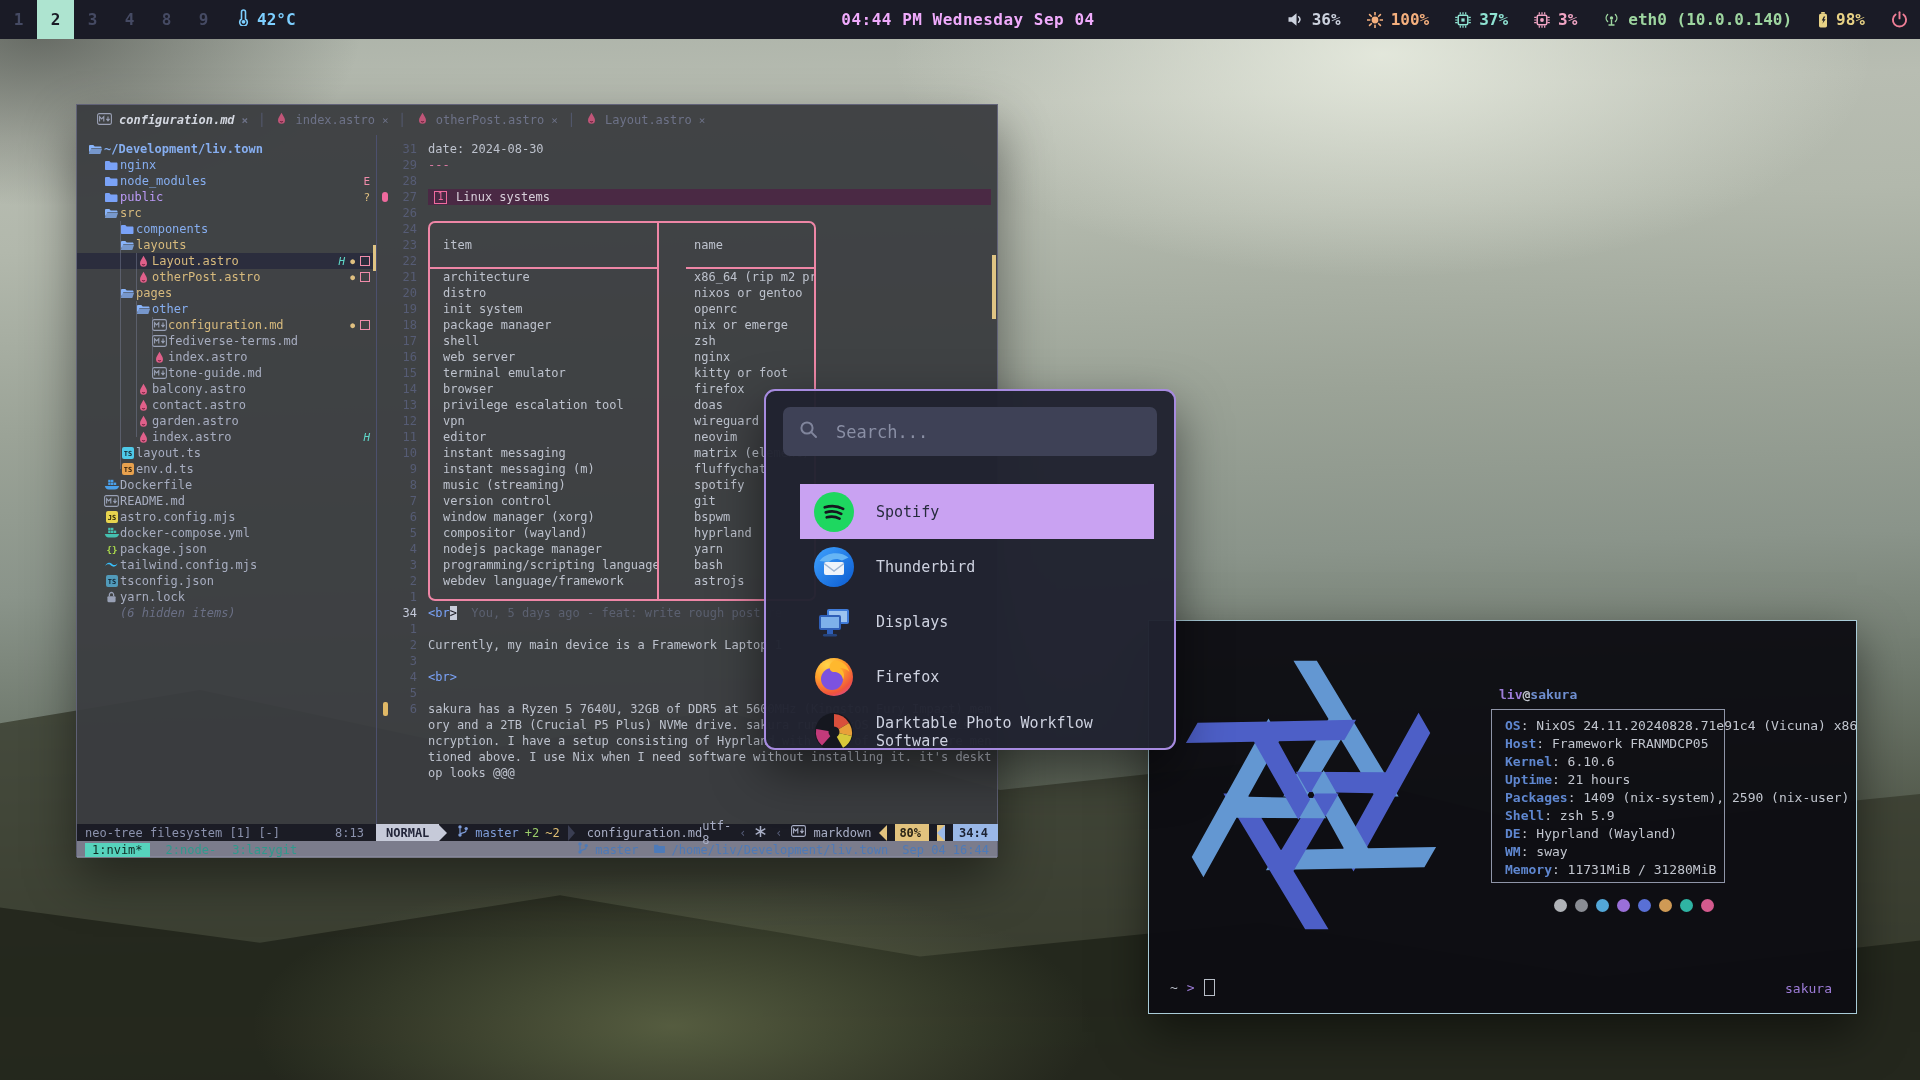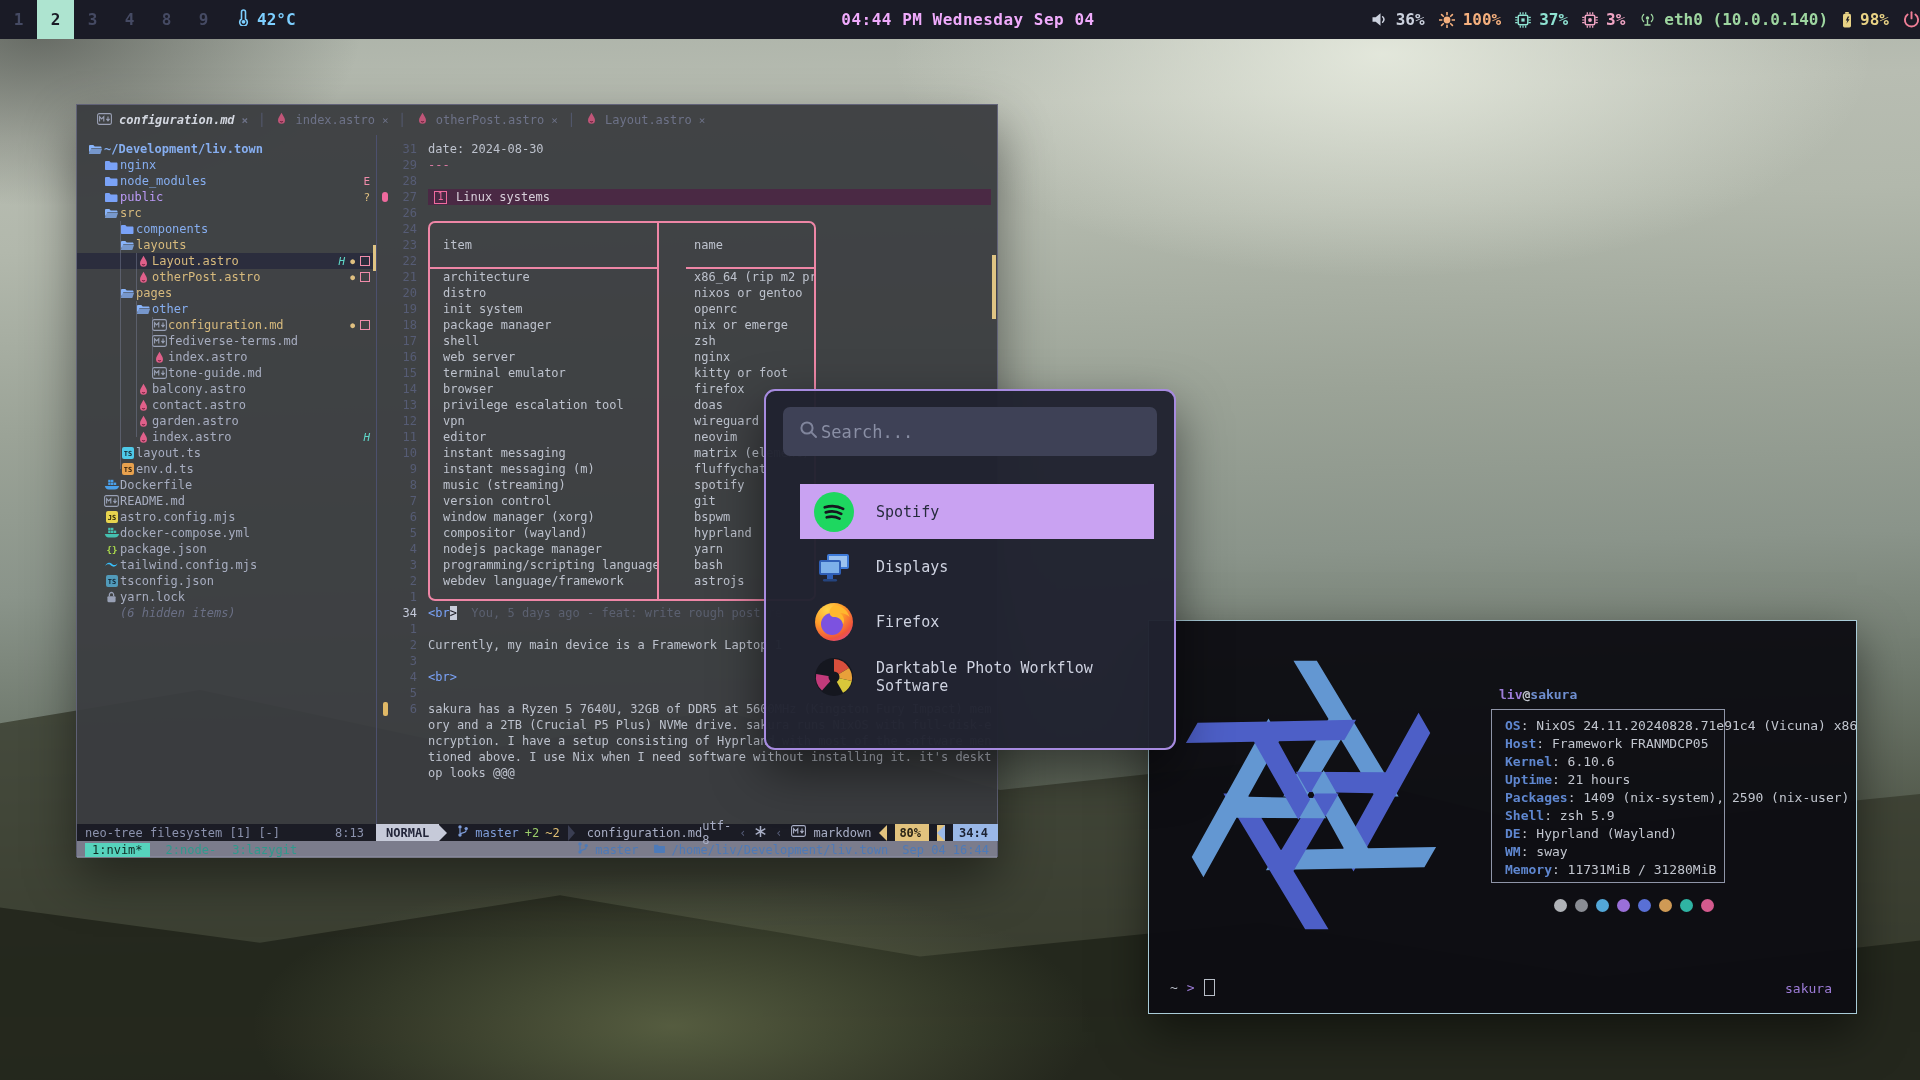--- a/index.html
+++ b/index.html
@@ -16,21 +16,21 @@
     clip-path:polygon(0 30%,15% 42%,30% 28%,48% 46%,65% 36%,82% 52%,100% 40%,100% 100%,0 100%);filter:blur(6px);opacity:.9;}
   .wp-meadow{position:absolute;inset:0;background:radial-gradient(ellipse 600px 220px at 35% 95%,rgba(125,135,92,.55),transparent 70%);}
   
   .topbar{position:absolute;left:0;top:0;width:1920px;height:39px;background:#1a1b26;
     display:flex;align-items:center;color:#c3cae0;font-size:16px;font-weight:bold;z-index:50;}
   .ws{display:flex;height:39px;}
   .ws-item{width:37px;height:39px;display:flex;align-items:center;justify-content:center;color:#454a63;cursor:default;}
   .ws-item.active{background:#aee4d0;color:#1a1b26;}
   .temp{display:flex;align-items:center;gap:8px;margin-left:16px;color:#7dcfff;}
   .clock{position:absolute;left:16px;right:0;text-align:center;color:#f0abfc;letter-spacing:.5px;pointer-events:none;}
-  .modules{margin-left:auto;display:flex;align-items:center;gap:14px;padding-right:0;z-index:2;}
+  .modules{margin-left:auto;display:flex;align-items:center;gap:26px;padding-right:12px;z-index:2;}
   .module{display:flex;align-items:center;gap:8px;}
   .module .icon{display:flex;align-items:center;}
   
   .editor{position:absolute;left:76px;top:104px;width:922px;height:753px;z-index:10;
     background:rgba(58,60,63,.95);border:1px solid rgba(140,140,185,.45);box-sizing:border-box;
     box-shadow:0 22px 48px rgba(0,0,0,.45);color:#c0c4cf;font-size:12px;}
   .tabbar{height:30px;display:flex;align-items:center;padding-left:10px;font-size:12px;color:#6d7288;}
   .tab{display:flex;align-items:center;gap:7px;padding:0 10px;height:100%;cursor:default;}
   .tab .close{color:#6d7288;font-size:11px;}
   .tab.active{color:#d3d7e0;font-style:italic;font-weight:bold;}
@@ -92,21 +92,21 @@
   .seg-pos{background:#9ab8e8;color:#1d2333;font-weight:bold;padding:0 10px 0 6px;}
   
   .tmux{height:17px;background:rgba(148,150,170,.72);display:flex;align-items:center;font-size:12px;padding:0 8px;gap:16px;}
   .tw{color:#2f9a8d;} .tw.active{background:#56d3bd;color:#0f2a23;padding:0 7px;}
   .tmux-right{margin-left:auto;display:flex;align-items:center;gap:14px;color:#4d7ab8;}
   
   .launcher{position:absolute;left:764px;top:389px;width:412px;height:361px;z-index:30;box-sizing:border-box;
     background:rgba(32,34,48,.97);border:2px solid #a78be0;border-radius:11px;overflow:hidden;
     box-shadow:0 20px 50px rgba(0,0,0,.5);}
   .searchbox{margin:16px 17px 0 17px;height:49px;background:#3e4156;border-radius:7px;
-    display:flex;align-items:center;gap:3px;padding:0 16px;color:#8a8fa5;font-size:17px;}
+    display:flex;align-items:center;gap:18px;padding:0 16px;color:#8a8fa5;font-size:17px;}
   .llist{margin-top:28px;}
   .l-row{height:55px;margin:0 20px 0 34px;display:flex;align-items:center;gap:22px;padding-left:14px;
     color:#ced2e0;font-size:15px;}
   .l-row.selected{background:#c9a2f2;color:#262b3d;}
   .l-icon{width:40px;height:40px;flex-shrink:0;display:flex;align-items:center;justify-content:center;}
   
   .fetch{position:absolute;left:1148px;top:620px;width:709px;height:394px;z-index:20;box-sizing:border-box;
     background:rgba(13,13,18,.96);border:1px solid #a9ccd8;overflow:hidden;font-size:13px;
     box-shadow:0 18px 44px rgba(0,0,0,.5);}
   .nixlogo{position:absolute;left:16px;top:24px;}
@@ -656,20 +656,37 @@
             <svg width="40" height="40" viewBox="0 0 40 40" xmlns="http://www.w3.org/2000/svg">
               <circle cx="20" cy="20" r="20" fill="#1ed760"></circle>
               <path d="M10.8 15.3c6.2-1.9 13-1.4 18.3 1.6M11.8 20.4c5.2-1.5 11-1 15.4 1.5M12.8 25.3c4.3-1.1 9-.7 12.7 1.3" stroke="#15171f" stroke-width="2.7" fill="none" stroke-linecap="round"></path>
             </svg>
           </span>
           <span>Spotify</span>
         </div>
         <div class="l-row">
           <span class="l-icon">
             <svg width="40" height="40" viewBox="0 0 40 40" xmlns="http://www.w3.org/2000/svg">
+              <defs>
+                <linearGradient id="tbg" x1="0" y1="0" x2="1" y2="1">
+                  <stop offset="0" stop-color="#3fa2ff"></stop>
+                  <stop offset="1" stop-color="#0b5bd0"></stop>
+                </linearGradient>
+              </defs>
+              <circle cx="20" cy="20" r="20" fill="url(#tbg)"></circle>
+              <rect x="10" y="15" width="20" height="13" rx="2" fill="#eef3fa"></rect>
+              <path d="M10 16.5 20 24l10-7.5" stroke="#9fb6d4" fill="none" stroke-width="1.5"></path>
+              <path d="M5.5 14C12 4.5 27 4 34.5 10.5l-6.5 3c-4.5-2.5-10-2-13 1.5z" fill="#66b5f5"></path>
+            </svg>
+          </span>
+          <span>Thunderbird</span>
+        </div>
+        <div class="l-row">
+          <span class="l-icon">
+            <svg width="40" height="40" viewBox="0 0 40 40" xmlns="http://www.w3.org/2000/svg">
               <rect x="13" y="7" width="22" height="15" rx="2" fill="#3f7bd9"></rect>
               <rect x="15" y="9" width="18" height="11" fill="#9cc3f0"></rect>
               <rect x="5" y="13" width="22" height="15" rx="2" fill="#2f5fb8"></rect>
               <rect x="7" y="15" width="18" height="11" fill="#7db0ea"></rect>
               <rect x="13" y="28" width="6" height="4" fill="#2f5fb8"></rect>
               <rect x="9" y="32" width="14" height="2.5" rx="1.2" fill="#25447e"></rect>
             </svg>
           </span>
           <span>Displays</span>
         </div>

